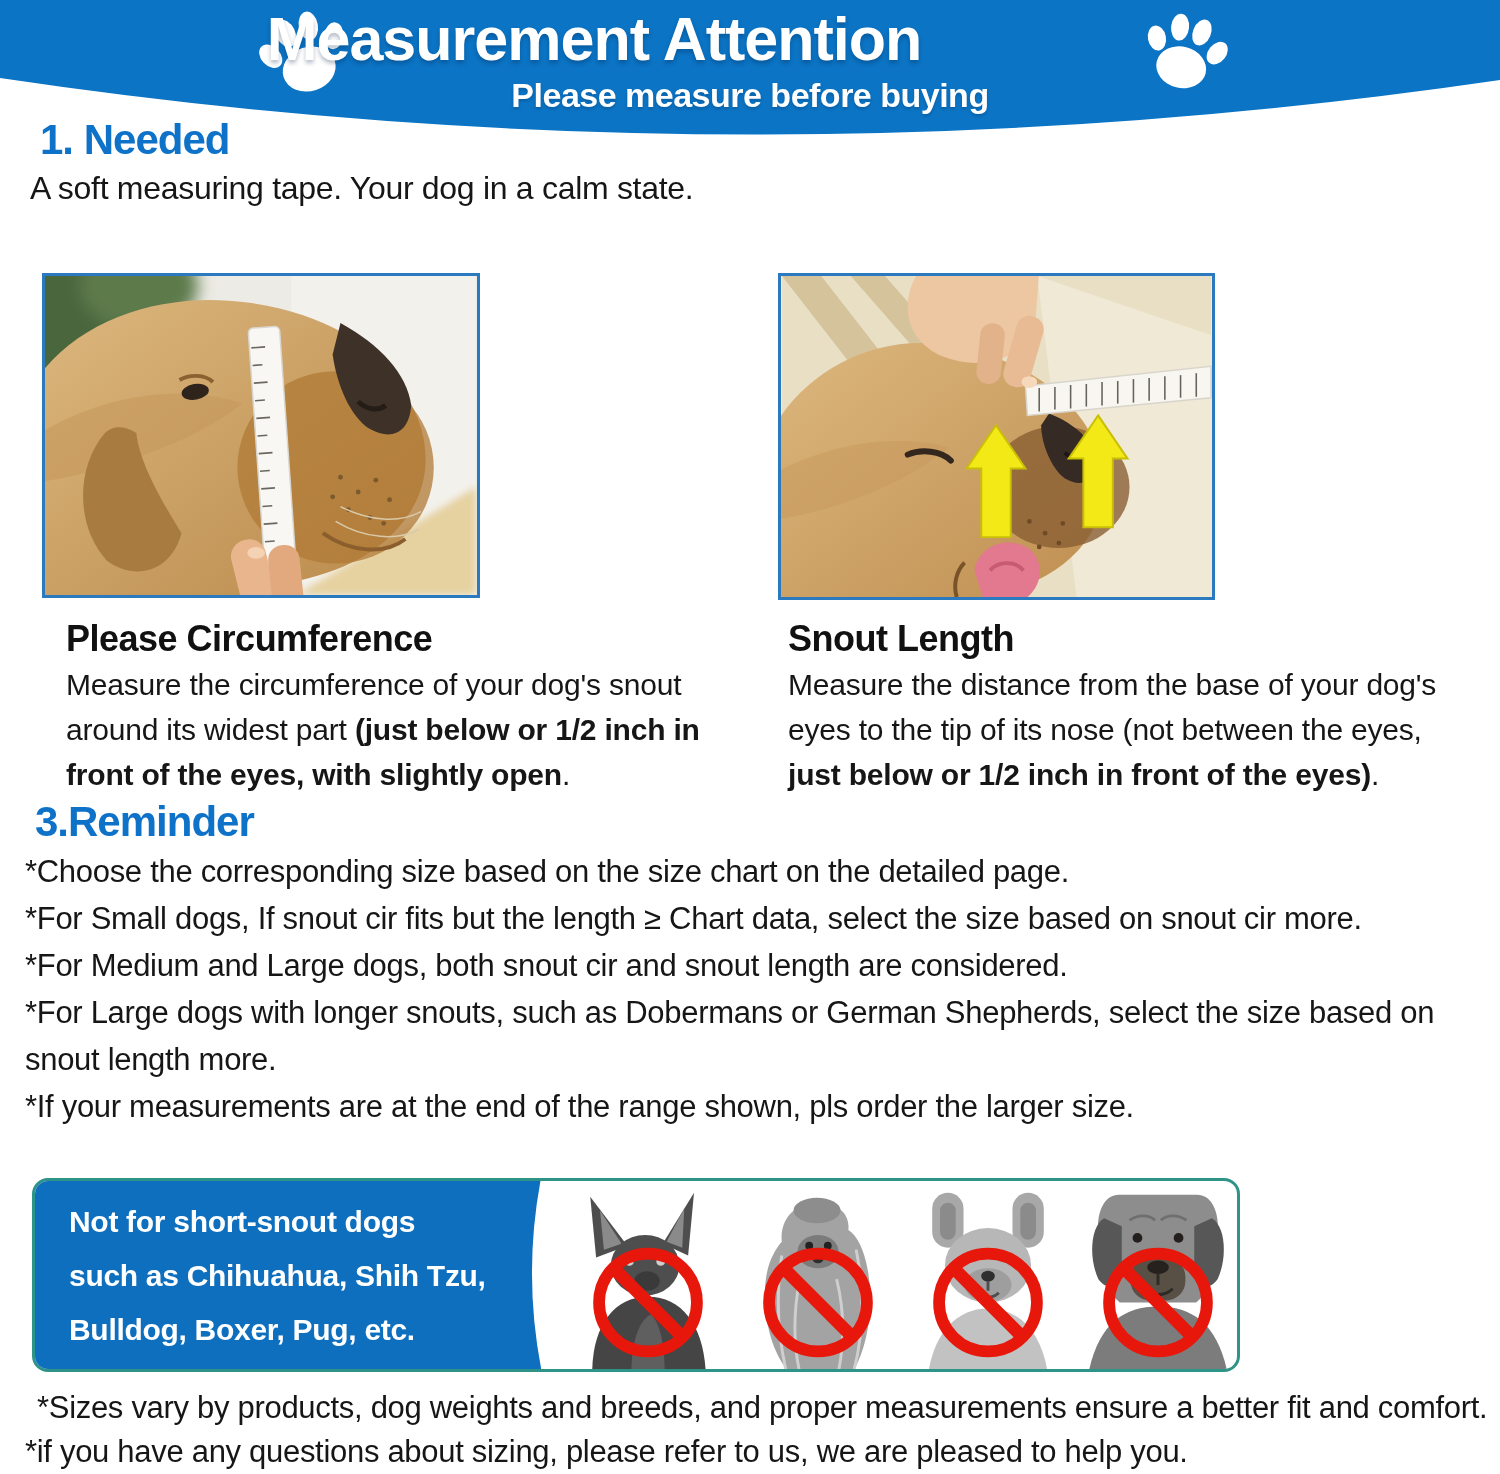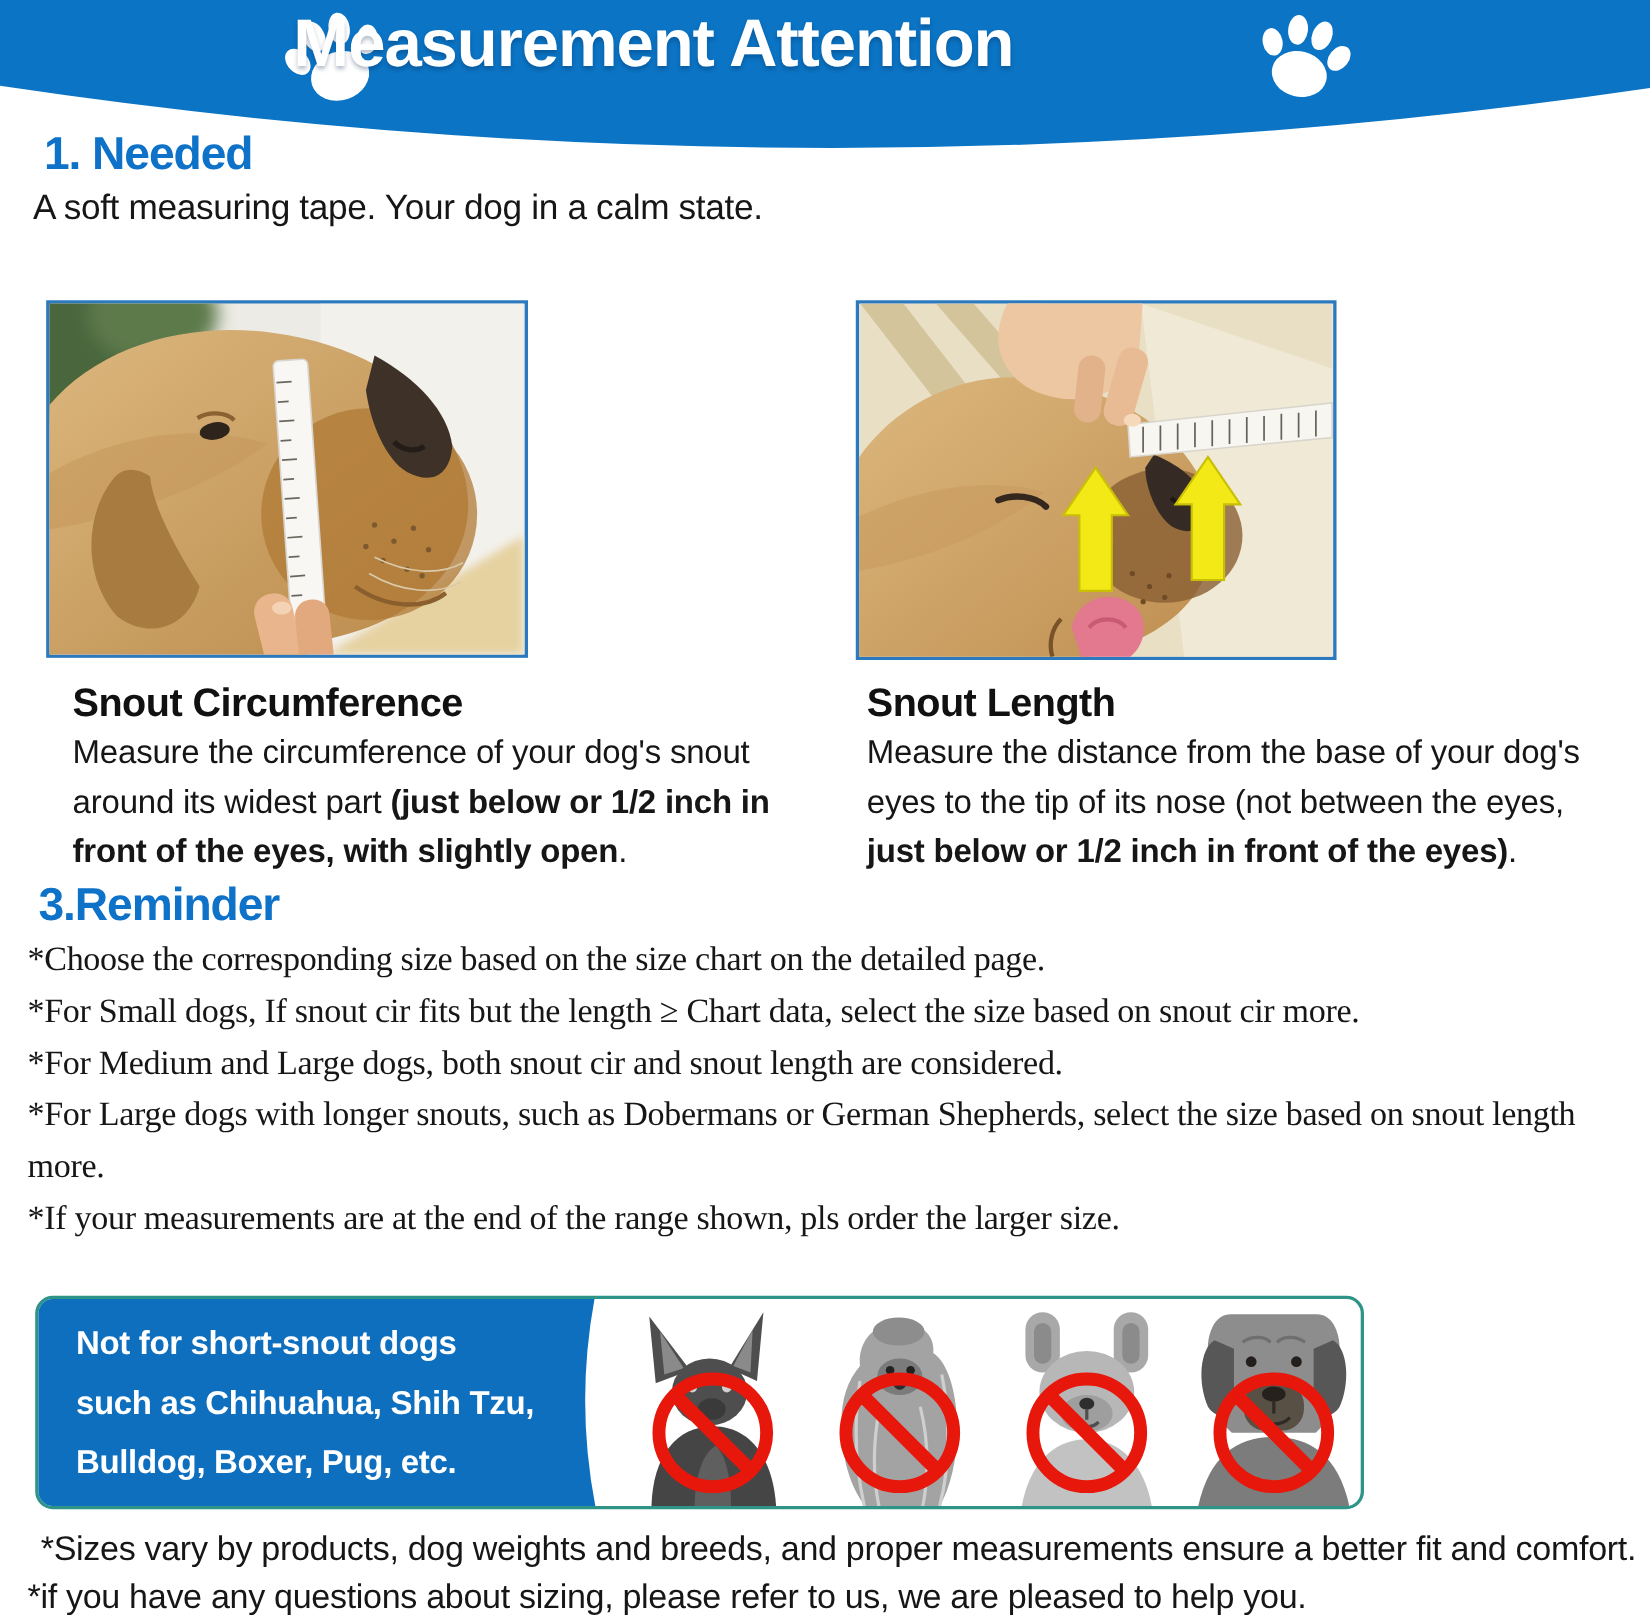--- a/index.html
+++ b/index.html
@@ -18,21 +18,21 @@
   .h-blue{position:absolute;font-size:42px;font-weight:800;color:#0d72c8;letter-spacing:-1px;white-space:nowrap;margin-left:10px;}
   .body-text{position:absolute;font-size:32px;color:#161616;letter-spacing:-0.3px;white-space:nowrap;}
   
   .photo{position:absolute;border:3px solid #2b7abf;box-sizing:border-box;background:#eceae4;}
   .photo svg{display:block;}
   .cap-head{position:absolute;font-size:36px;font-weight:800;color:#111;letter-spacing:-0.5px;white-space:nowrap;}
   .cap-body{position:absolute;font-size:30px;line-height:45px;color:#161616;letter-spacing:-0.2px;}
   .cap-body b{font-weight:700;}
   
   .bullets{position:absolute;left:25px;top:848px;width:1452px;font-size:31px;line-height:47px;
-        color:#161616;letter-spacing:-0.3px;font-family:Liberation Serif, serif;}
+        color:#161616;letter-spacing:-0.3px;}
   .bullets p{margin:0;}
   
   .no-box{position:absolute;left:32px;top:1178px;width:1208px;height:194px;background:#ffffff;
         border:3px solid #2f9488;border-radius:16px;box-sizing:border-box;overflow:hidden;}
   .no-box-panel{position:absolute;left:-3px;top:-3px;}
   .no-box-text{position:absolute;left:34px;top:14px;color:#ffffff;font-size:30px;font-weight:700;
         line-height:54px;letter-spacing:-0.3px;white-space:nowrap;}
   .dog-slot{position:absolute;top:6px;width:170px;height:186px;}
   
   .footer-line{position:absolute;left:25px;font-size:31px;color:#161616;letter-spacing:-0.3px;white-space:nowrap;}
@@ -60,20 +60,21 @@
     <g fill="#ffffff">
       <ellipse cx="16" cy="40" rx="10" ry="14" transform="rotate(-25 16 40)"></ellipse>
       <ellipse cx="38" cy="22" rx="10" ry="15" transform="rotate(-8 38 22)"></ellipse>
       <ellipse cx="63" cy="22" rx="10" ry="15" transform="rotate(8 63 22)"></ellipse>
       <ellipse cx="85" cy="40" rx="10" ry="14" transform="rotate(25 85 40)"></ellipse>
       <ellipse cx="50" cy="65" rx="28" ry="23"></ellipse>
     </g>
   </svg>
 
   <div class="banner-title">Measurement Attention</div>
+  <div class="banner-sub">Please measure before buying</div>
 
   <div class="h-blue" style="left:30px;top:116px;">1. Needed</div>
   <div class="body-text" style="left:30px;top:170px;">A soft measuring tape. Your dog in a calm state.</div>
 
 
   <div class="photo" style="left:42px;top:273px;width:438px;height:325px;">
     <svg width="432" height="319" viewBox="0 0 438 325">
       <defs>
         <linearGradient id="tanL" x1="0" y1="0" x2="1" y2="1">
           <stop offset="0" stop-color="#dcb77e"></stop>
@@ -197,21 +198,21 @@
       </g>
       <g>
         <polygon points="218,152 248,196 233,196 233,266 203,266 203,196 188,196" fill="#f2e916" stroke="#c9bf07" stroke-width="2"></polygon>
       </g>
       <g>
         <polygon points="322,142 352,186 337,186 337,256 307,256 307,186 292,186" fill="#f2e916" stroke="#c9bf07" stroke-width="2"></polygon>
       </g>
     </svg>
   </div>
 
-  <div class="cap-head" style="left:66px;top:618px;">Snout Circumference</div>
+  <div class="cap-head" style="left:66px;top:618px;">Please Circumference</div>
   <div class="cap-body" style="left:66px;top:662px;width:652px;">
     <span>Measure the circumference of your dog's snout around its widest part </span><b>(just below or 1/2 inch in front of the eyes, with slightly open</b><span>.</span>
   </div>
 
   <div class="cap-head" style="left:788px;top:618px;">Snout Length</div>
   <div class="cap-body" style="left:788px;top:662px;width:660px;">
     <span>Measure the distance from the base of your dog's eyes to the tip of its nose (not between the eyes, </span><b>just below or 1/2 inch in front of the eyes)</b><span>.</span>
   </div>
 
   <div class="h-blue" style="left:25px;top:798px;">3.Reminder</div>

